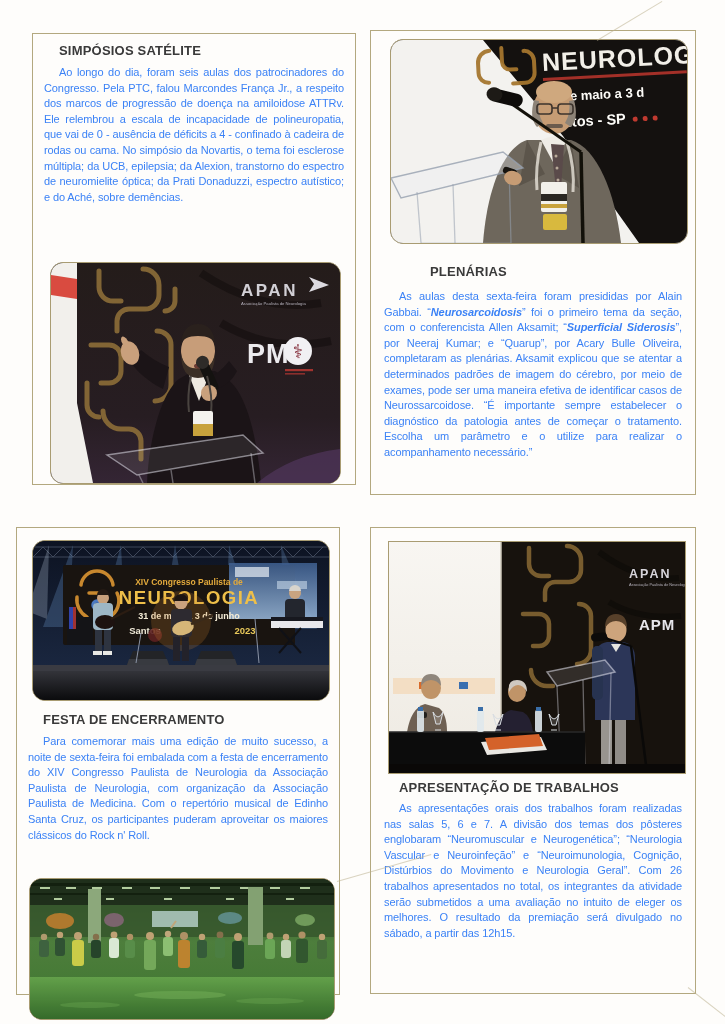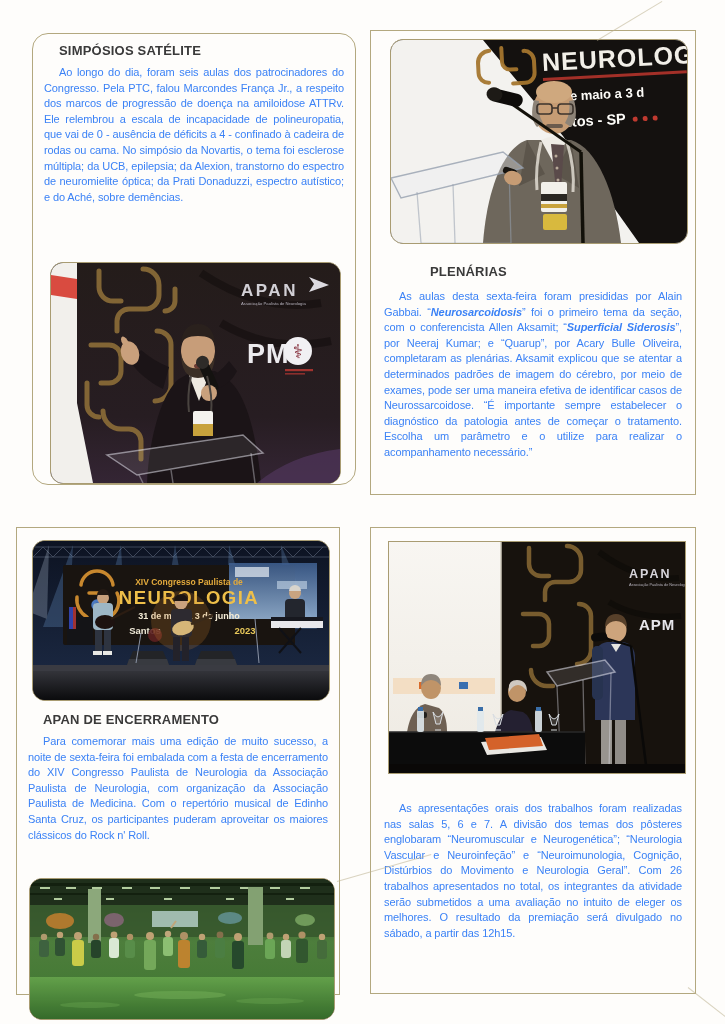--- a/index.html
+++ b/index.html
@@ -23,21 +23,21 @@
   .rnd{border-radius:13px;}
   .photo svg{display:block;}
   svg text{font-family:"Liberation Sans",sans-serif;}
   .scanline{position:absolute;height:1px;background:rgba(187,176,142,.55);transform-origin:left center;}
 </style>
 </head>
 <body>
 
 <div class="page">
 
-  <div class="artbox" style="left:32px;top:33px;width:322px;height:450px;border-radius:16px;">
+  <div class="artbox" style="left:32px;top:33px;width:322px;height:450px;">
     <div class="art-h" style="left:26px;top:9px;">SIMPÓSIOS SATÉLITE</div>
     <p class="art-p" style="left:11px;top:31px;width:300px;height:194px;margin:0;">Ao longo do dia, foram seis aulas dos patrocinadores do Congresso. Pela PTC, falou Marcondes França Jr., a respeito dos marcos de progressão de doença na amiloidose ATTRv. Ele relembrou a escala de incapacidade de polineuropatia, que vai de 0 - ausência de déficits a 4 - confinado à cadeira de rodas ou cama. No simpósio da Novartis, o tema foi esclerose múltipla; da UCB, epilepsia; da Alexion, transtorno do espectro de neuromielite óptica; da Prati Donaduzzi, espectro autístico; e do Aché, sobre demências.</p>
 
     <div class="photo rnd" style="left:17px;top:228px;width:289px;height:220px;">
       <svg width="289" height="220" viewBox="0 0 289 220">
         <defs>
           <linearGradient id="p1bg" x1="0" y1="0" x2="0" y2="1">
             <stop offset="0" stop-color="#241c1a"></stop>
               <stop offset="0.7" stop-color="#271d22"></stop>
               <stop offset="1" stop-color="#342534"></stop>
@@ -257,21 +257,21 @@
           <path d="M96,118 L134,118 L136,124 L94,124 z" fill="#383a40"></path>
           <path d="M168,110 L198,110 L204,124 L162,124 z" fill="#232427"></path>
           <path d="M164,118 L202,118 L204,124 L162,124 z" fill="#383a40"></path>
           <line x1="108" y1="92" x2="103" y2="122" stroke="#8a93a5" stroke-width="1"></line>
           <line x1="222" y1="78" x2="226" y2="122" stroke="#8a93a5" stroke-width="1"></line>
         </g>
         <rect y="124" width="296" height="7" fill="#3a3b42"></rect>
         <rect y="130" width="296" height="29" fill="url(#p3floor)"></rect>
       </svg>
     </div>
-    <div class="art-h" style="left:26px;top:184px;">APAN DE ENCERRAMENTO</div>
+    <div class="art-h" style="left:26px;top:184px;">FESTA DE ENCERRAMENTO</div>
     <p class="art-p" style="left:11px;top:206px;width:300px;height:140px;margin:0;">Para comemorar mais uma edição de muito sucesso, a noite de sexta-feira foi embalada com a festa de encerramento do XIV Congresso Paulista de Neurologia da Associação Paulista de Neurologia, com organização da Associação Paulista de Medicina. Com o repertório musical de Edinho Santa Cruz, os participantes puderam aproveitar os maiores clássicos do Rock n' Roll.</p>
 
     <div class="photo rnd" style="left:12px;top:350px;width:304px;height:140px;">
       <svg width="304" height="140" viewBox="0 0 304 140">
         <defs>
           <linearGradient id="p5bg" x1="0" y1="0" x2="0" y2="1">
             <stop offset="0" stop-color="#26321f"></stop>
               <stop offset="0.45" stop-color="#4f7a3d"></stop>
               <stop offset="1" stop-color="#3f7231"></stop>
           </linearGradient>
@@ -432,20 +432,21 @@
             <path d="M44,170 q5,10 10,0 l-3,12 h-4 z M46,188 h6"></path>
             <path d="M104,172 q5,10 10,0 l-3,11 h-4 z M106,188 h6"></path>
             <path d="M160,172 q5,10 10,0 l-3,11 h-4 z M162,188 h6"></path>
           </g>
           <path d="M92,200 L152,195 L158,208 L98,213 z" fill="#e9e7e2"></path>
           <path d="M96,196 L150,192 L154,204 L100,208 z" fill="#d4622a"></path>
         </g>
         <rect y="222" width="296" height="9" fill="#0a0807"></rect>
       </svg>
     </div>
+    <div class="art-h" style="left:28px;top:252px;">APRESENTAÇÃO DE TRABALHOS</div>
     <p class="art-p" style="left:13px;top:273px;width:298px;height:183px;margin:0;">As apresentações orais dos trabalhos foram realizadas nas salas 5, 6 e 7. A divisão dos temas dos pôsteres englobaram “Neuromuscular e Neurogenética”; “Neurologia Vascular e Neuroinfeção” e “Neuroimunologia, Cognição, Distúrbios do Movimento e Neurologia Geral”. Com 26 trabalhos apresentados no total, os integrantes da atividade serão submetidos a uma avaliação no intuito de eleger os melhores. O resultado da premiação será divulgado no sábado, a partir das 12h15.</p>
   </div>
 
   <div class="scanline" style="left:597px;top:40px;width:76px;transform:rotate(-31deg);"></div>
   <div class="scanline" style="left:337px;top:881px;width:98px;transform:rotate(-16deg);"></div>
   <div class="scanline" style="left:688px;top:987px;width:48px;transform:rotate(38deg);"></div>
 
 </div>
 
 </body></html>

